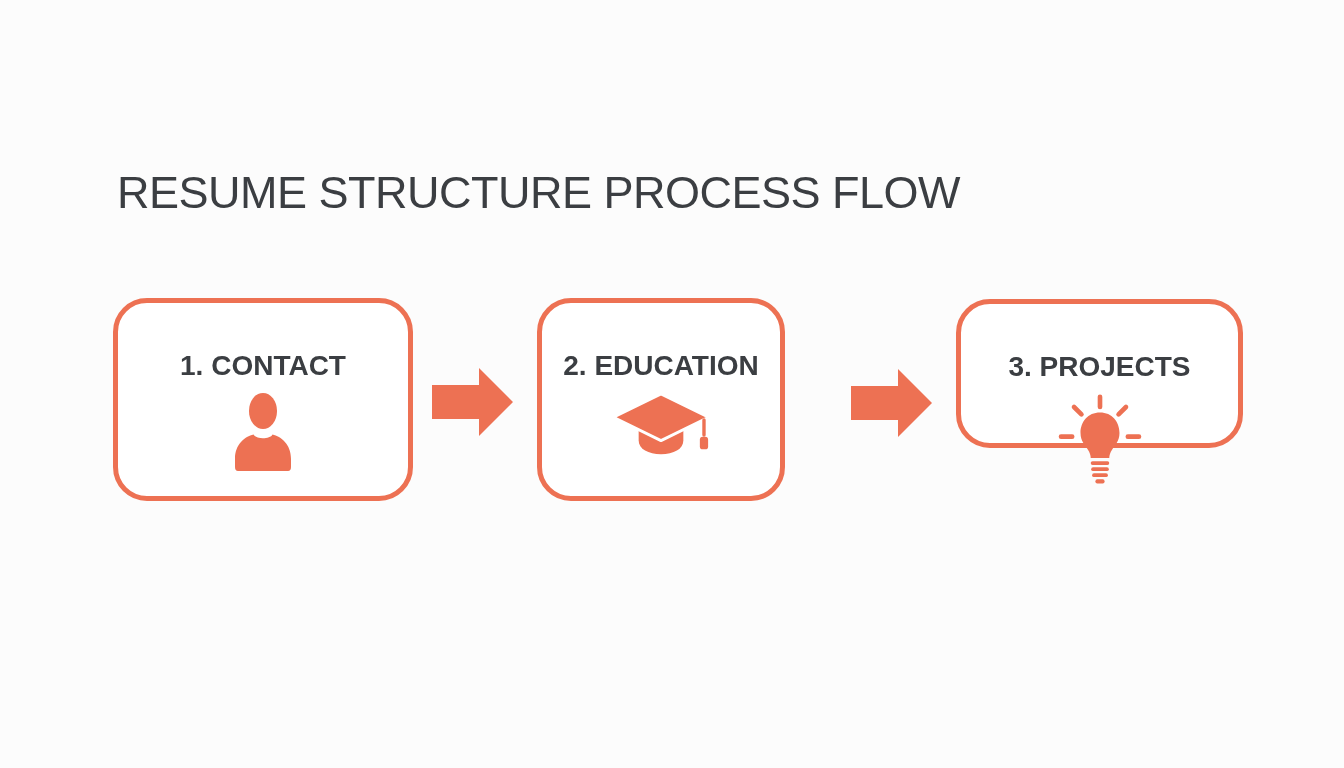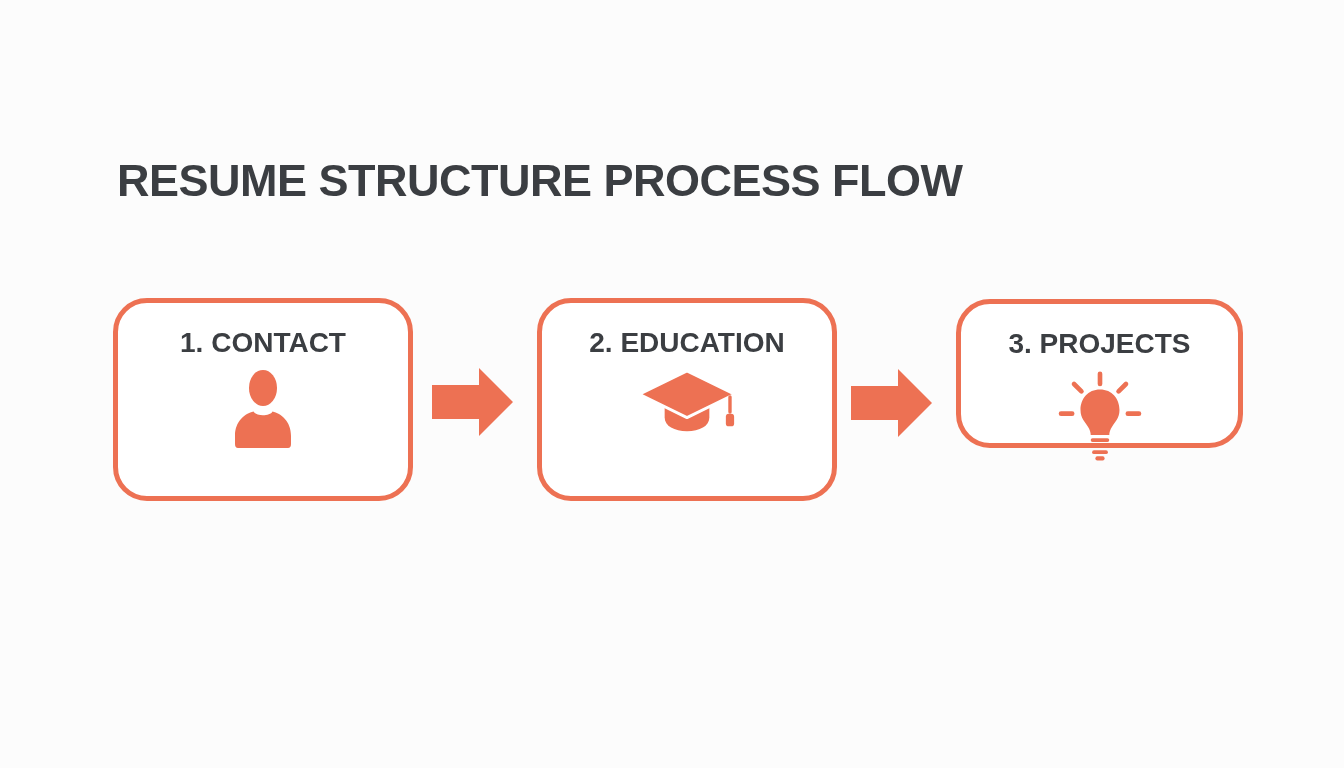--- a/index.html
+++ b/index.html
@@ -17,45 +17,45 @@
   }
   .canvas {
     position: relative;
     width: 1344px;
     height: 768px;
     background: var(--bg);
   }
   .page-title {
     position: absolute;
     left: 117px;
-    top: 158px;
+    top: 170px;
     font-size: 45px;
     line-height: 45px;
-    font-weight: 700;
+    font-weight: 400;
     letter-spacing: -0.5px;
     color: var(--ink);
     white-space: nowrap;
     text-align: center;
   }
   .step-box {
     position: absolute;
     top: 298px;
     height: 203px;
     background: var(--box-bg);
     border: 5px solid var(--accent);
     border-radius: 34px;
     display: flex;
     flex-direction: column;
     align-items: center;
   }
   .box-1 { left: 113px; width: 300px; }
-  .box-2 { left: 537px; width: 300px; }
+  .box-2 { left: 537px; width: 248px; }
   .box-3 { left: 956px; width: 287px; top: 299px; height: 149px; }
   .step-label {
-    margin-top: 26px;
+    margin-top: 49px;
     font-size: 28px;
     line-height: 28px;
     font-weight: 700;
     letter-spacing: 0px;
     color: var(--ink);
     white-space: nowrap;
     text-align: center;
   }
   .step-icon {
     margin-top: 13px;

